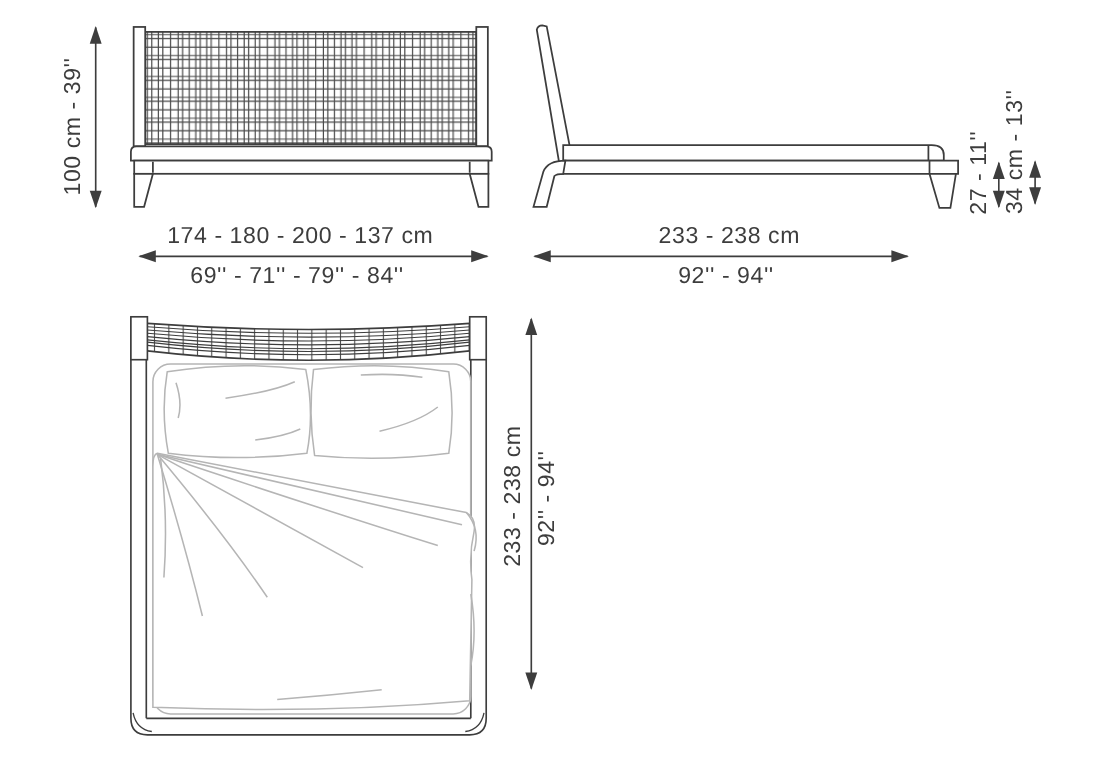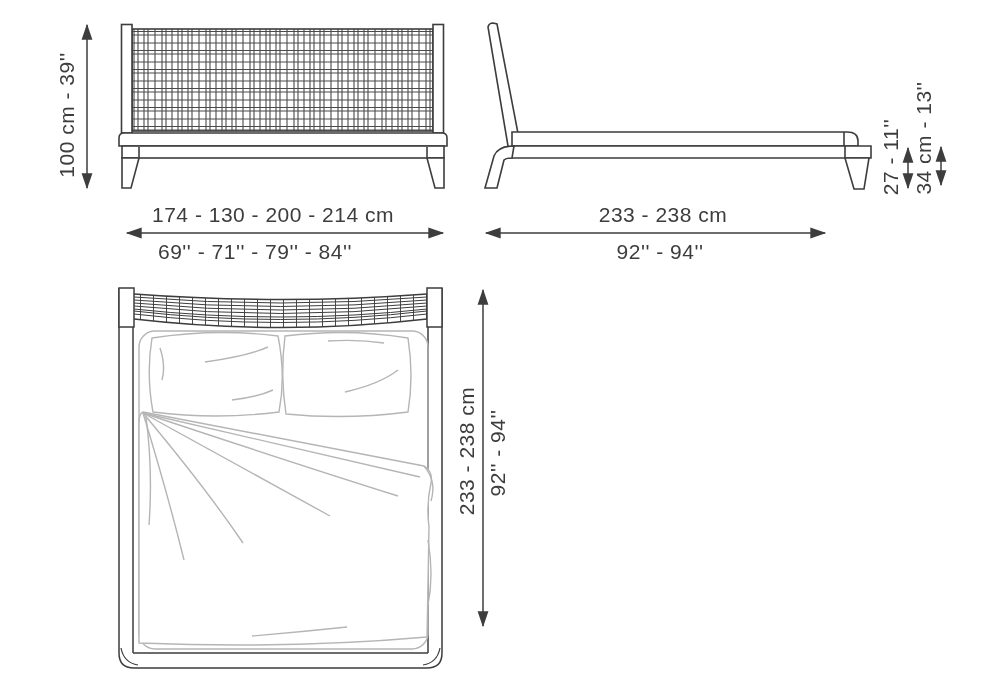--- a/index.html
+++ b/index.html
@@ -121,22 +121,22 @@
       <line x1="127" y1="233" x2="443" y2="233" marker-start="url(#ah)" marker-end="url(#ah)"></line>
       <line x1="486" y1="233" x2="825" y2="233" marker-start="url(#ah)" marker-end="url(#ah)"></line>
       <line x1="908" y1="148" x2="908" y2="188" marker-start="url(#ah)" marker-end="url(#ah)"></line>
       <line x1="941" y1="147" x2="941" y2="185" marker-start="url(#ah)" marker-end="url(#ah)"></line>
       <line x1="483" y1="290" x2="483" y2="626" marker-start="url(#ah)" marker-end="url(#ah)"></line>
     </g>
   </svg>
 
   <div class="lbl v" style="left:66px;top:115px;">100 cm - 39''</div>
 
-  <div class="lbl" style="left:273px;top:214px;">174 - 130 - 200 - 214 cm</div>
-  <div class="lbl" style="left:255px;top:251px;">69'' - 71'' - 79'' - 84''</div>
+  <div class="lbl" style="left:273px;top:214px;">174 - 180 - 200 - 137 cm</div>
+  <div class="lbl" style="left:270px;top:251px;">69'' - 71'' - 79'' - 84''</div>
 
   <div class="lbl" style="left:663px;top:214px;">233 - 238 cm</div>
   <div class="lbl" style="left:660px;top:251px;">92'' - 94''</div>
 
   <div class="lbl v" style="left:890px;top:157px;">27 - 11''</div>
   <div class="lbl v" style="left:923px;top:138px;">34 cm - 13''</div>
 
   <div class="lbl v" style="left:466px;top:451px;">233 - 238 cm</div>
   <div class="lbl v" style="left:497px;top:453px;">92'' - 94''</div>
 

